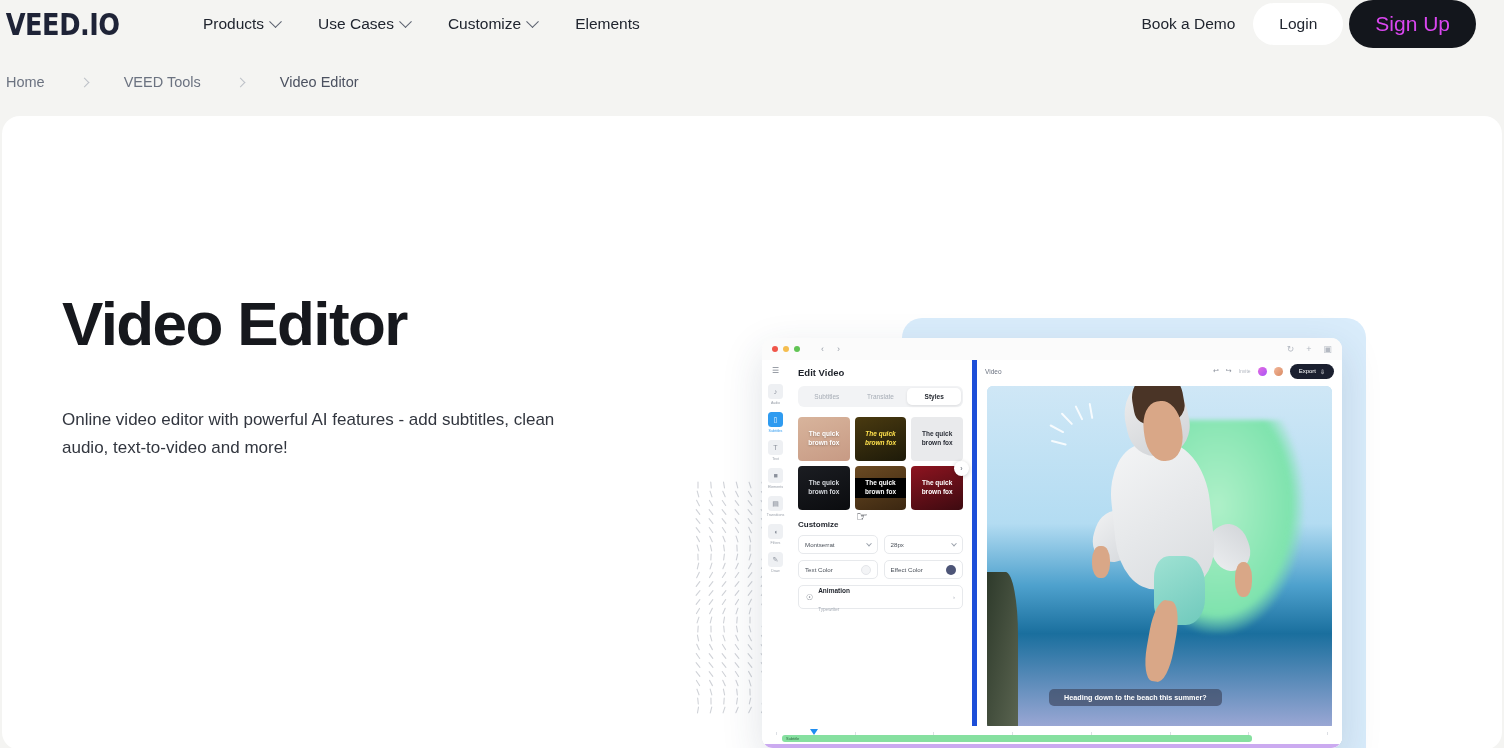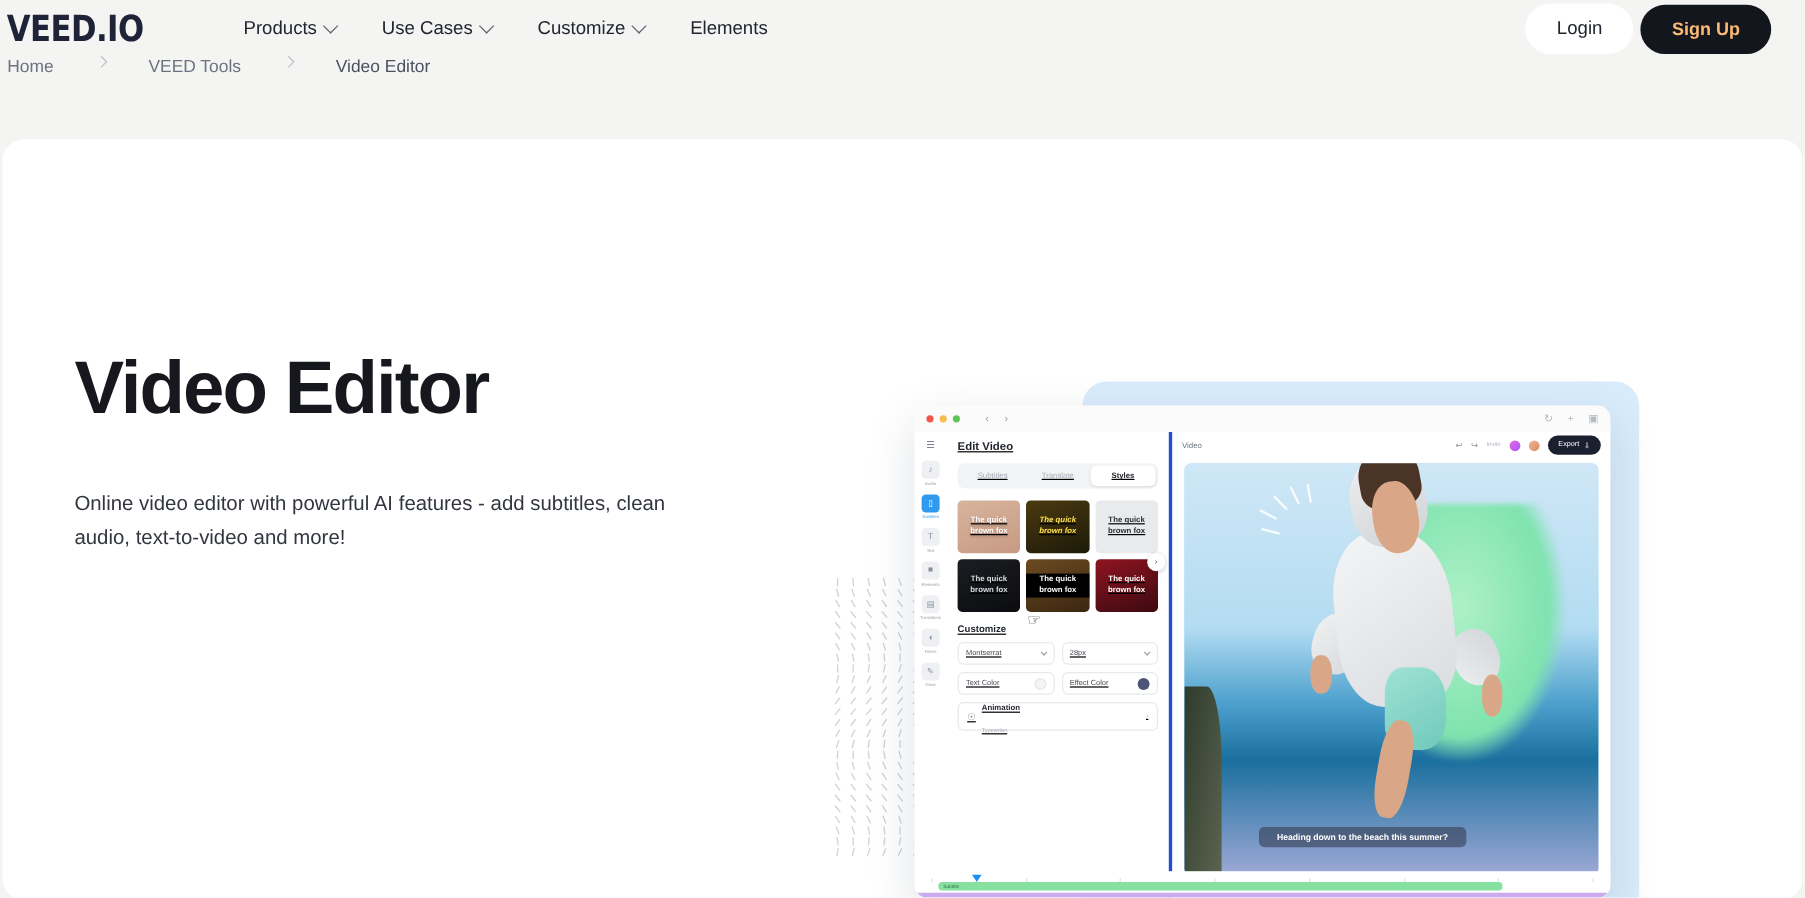--- a/index.html
+++ b/index.html
@@ -67,35 +67,35 @@
   .btn-login {
     font-size: 15.5px; color: #20252f;
     background: #ffffff;
     border-radius: 999px;
     padding: 12px 26px;
     cursor: pointer;
     border: none;
     font-family: "Liberation Sans", sans-serif;
   }
   .btn-signup {
-    font-size: 15px; color: #fdba74;
+    font-size: 21px; color: #d946ef;
     background: #13161c;
     border-radius: 999px;
     padding: 12px 26px;
     cursor: pointer;
     border: none;
     margin-left: 6px;
     font-family: "Liberation Sans", sans-serif;
-    font-weight: bold;
   }
 
   
   .breadcrumb {
     height: 68px;
     display: flex;
+    align-items: center;
     padding-left: 6px;
     gap: 0;
     background: #f4f4f2;
   }
   .crumb {
     font-size: 14.5px;
     color: #6b7280;
     cursor: pointer;
     white-space: nowrap;
   }
@@ -223,22 +223,21 @@
   .side-ic.active { background: #2f9bf0; color: #fff; }
   .side-lb { font-size: 3.6px; color: #9aa0aa; margin-top: -3px; margin-bottom: 2px; }
   .side-lb.active { color: #2f9bf0; }
   .burger { font-size: 8px; color: #7c828c; margin-bottom: 4px; }
 
   .ed-panel {
     width: 188px;
     background: #ffffff;
     padding: 7px 9px 0 9px;
     flex-shrink: 0;
-    border-right: 3px solid #1d4ed8;
-    text-decoration: underline;
+    border-right: 5px solid #1d4ed8;
   }
   .panel-title { font-size: 9.5px; font-weight: bold; color: #1d2129; margin-bottom: 8px; }
   .seg {
     display: flex; background: #f2f3f5; border-radius: 6px; padding: 2px;
     margin-bottom: 10px;
   }
   .seg-b {
     flex: 1; text-align: center; font-size: 6.5px; color: #a7adb6;
     padding: 5px 0; border-radius: 5px;
   }
@@ -460,20 +459,21 @@
     <div class="nav-item">
       <span>Customize</span>
       <span class="chev"></span>
     </div>
     <div class="nav-item">
       <span>Elements</span>
     </div>
   </div>
 
   <div class="nav-right">
+    <div class="book-demo">Book a Demo</div>
     <button class="btn-login">Login</button>
     <button class="btn-signup">Sign Up</button>
   </div>
 </div>
 
 <div class="breadcrumb">
   <span class="crumb">Home</span>
   <span class="crumb-sep"></span>
   <span class="crumb">VEED Tools</span>
   <span class="crumb-sep"></span>

